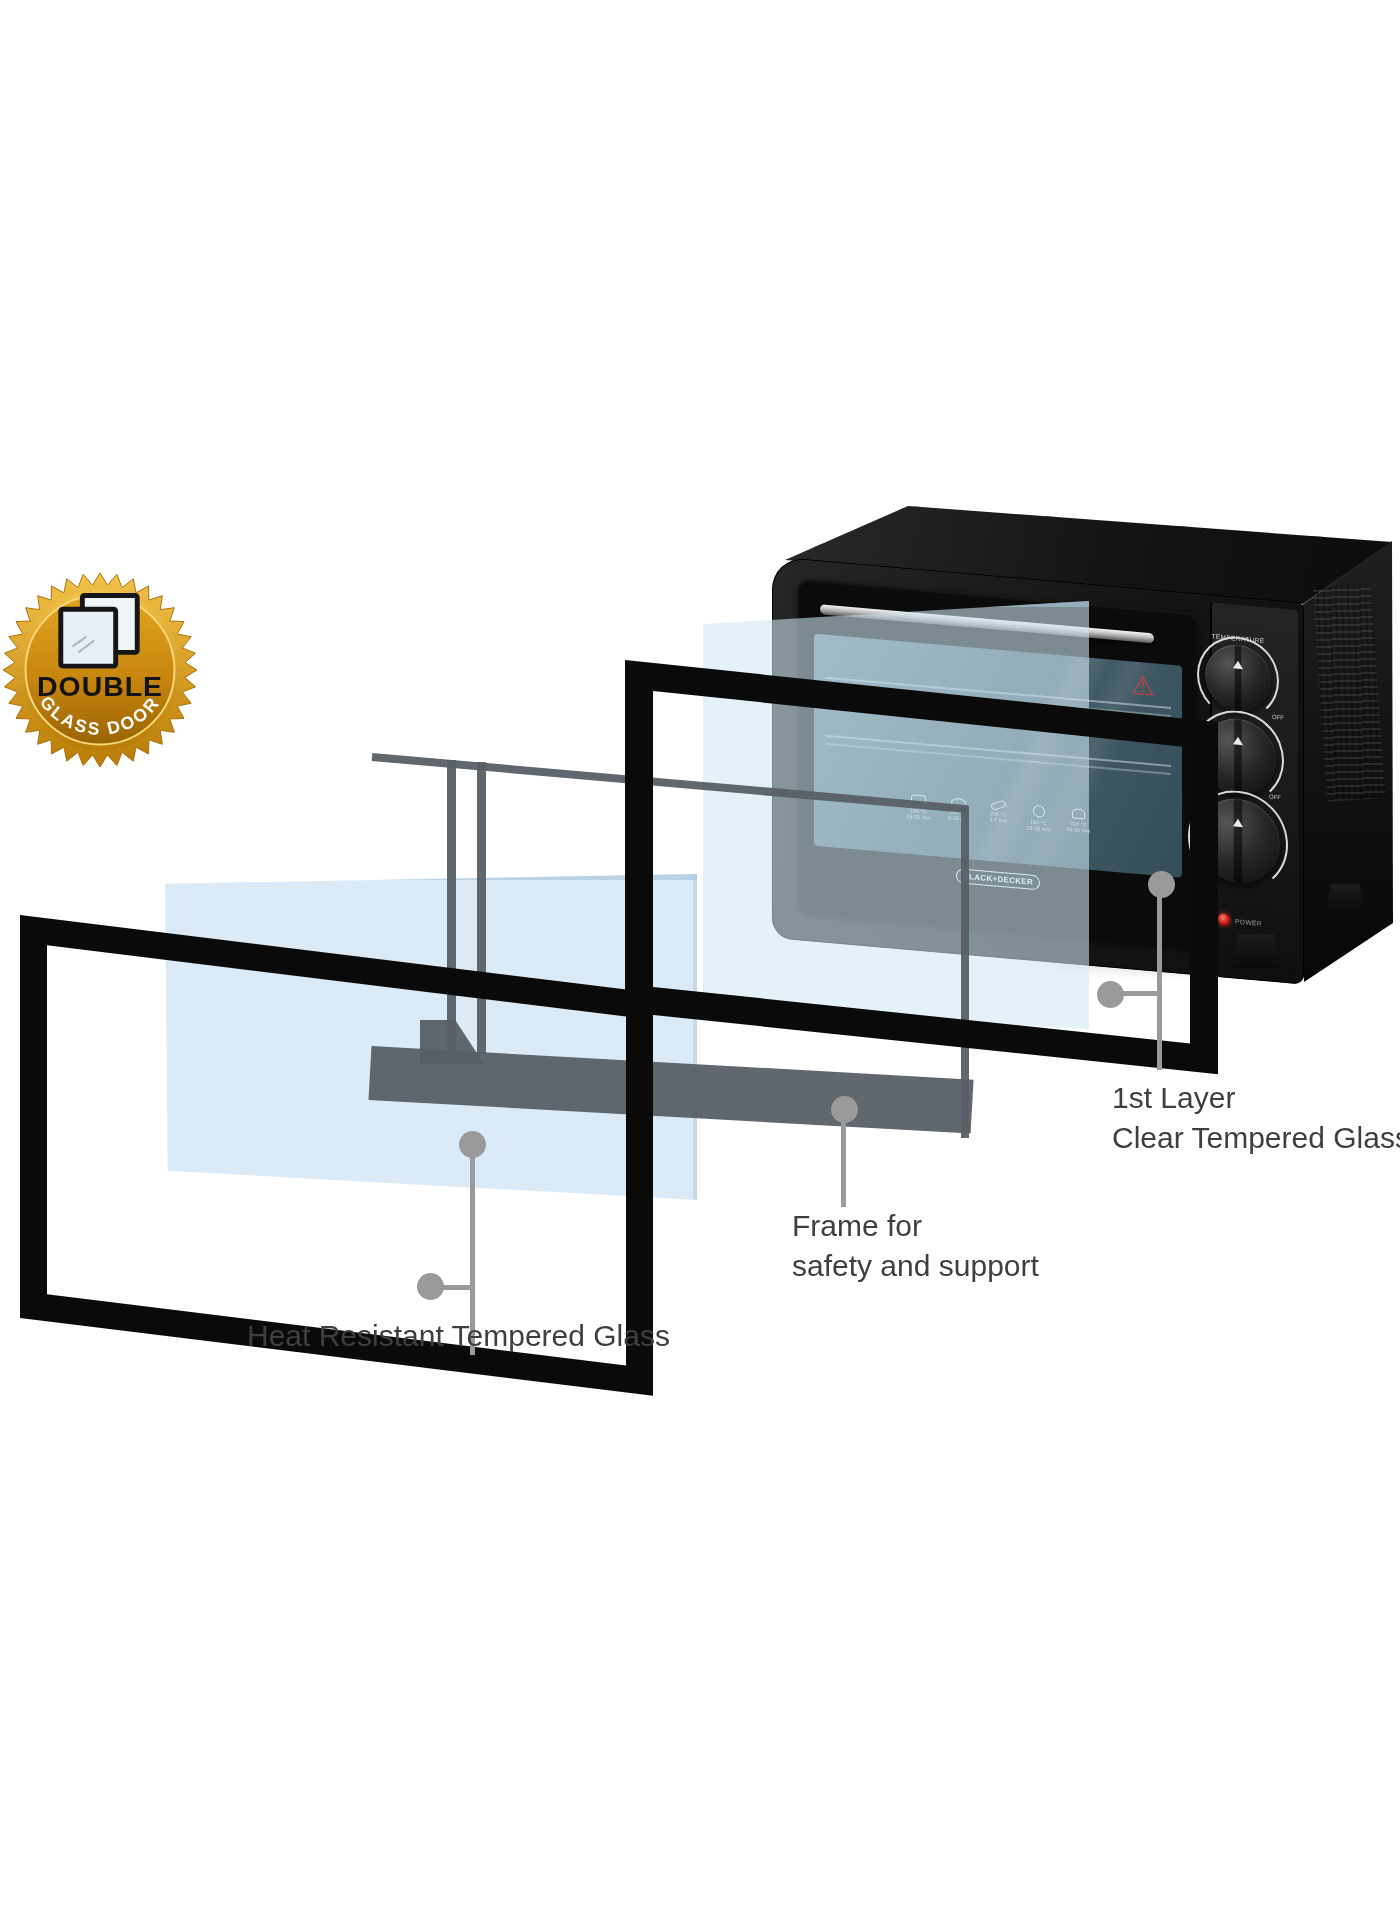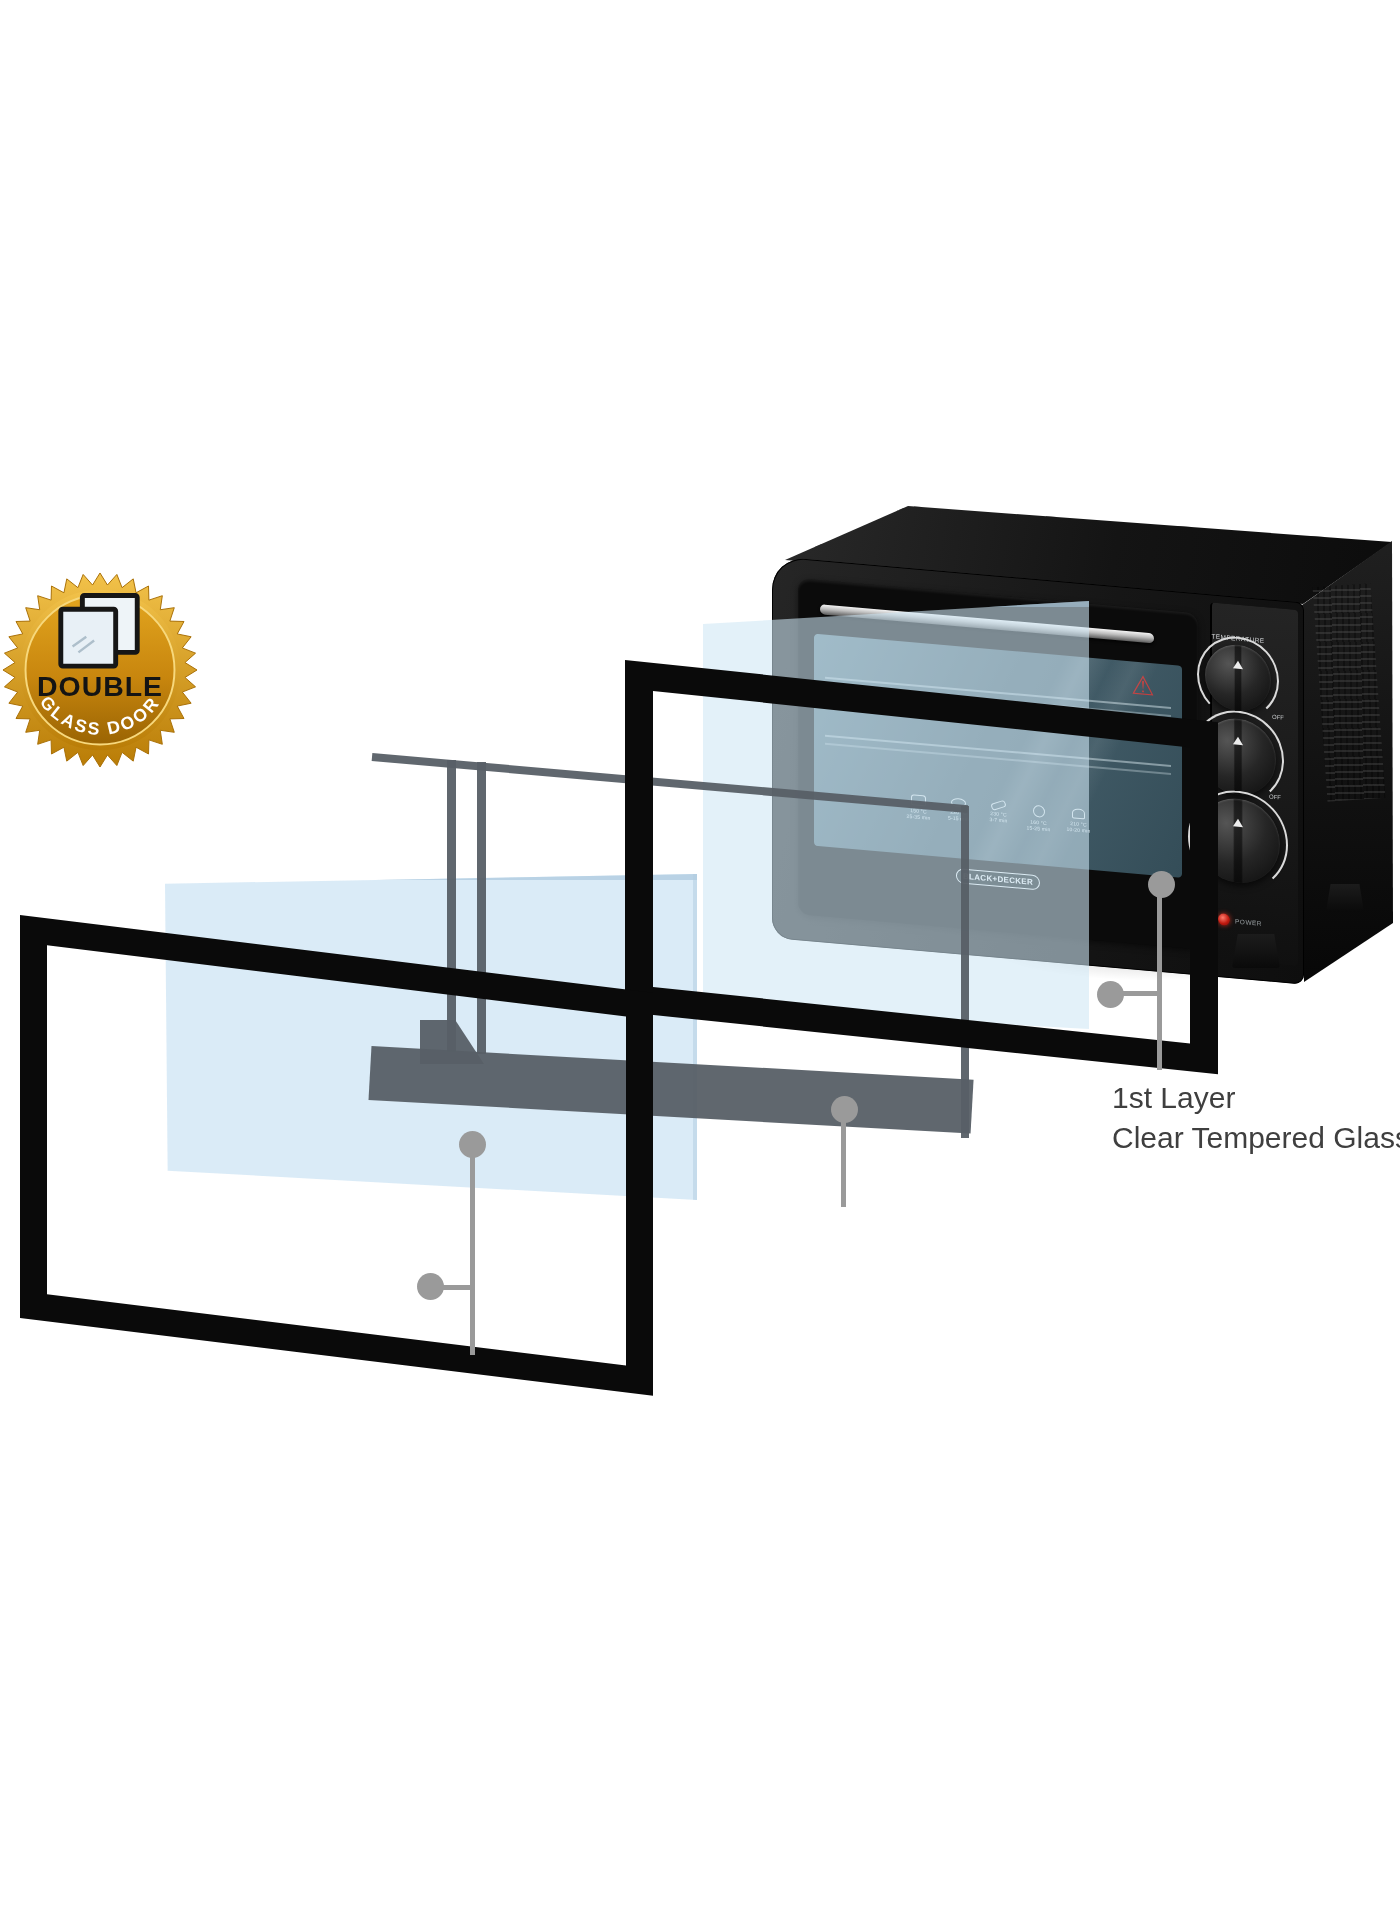--- a/index.html
+++ b/index.html
@@ -181,26 +181,31 @@
   <div class="abs cl" style="left:1157px;top:894px;width:5px;height:176px;"></div>
   <div class="abs cl" style="left:1112px;top:991px;width:48px;height:5px;"></div>
   <div class="abs cdot" style="left:1097px;top:981px;"></div>
   <div class="abs label" style="left:1112px;top:1078px;">
     <div>1st Layer</div>
     <div>Clear Tempered Glass</div>
   </div>
 
   <div class="abs cdot" style="left:831px;top:1096px;"></div>
   <div class="abs cl" style="left:841px;top:1119px;width:5px;height:88px;"></div>
+  <div class="abs label" style="left:792px;top:1206px;">
+    <div>Frame for</div>
+    <div>safety and support</div>
+  </div>
 
   <div class="abs cdot" style="left:459px;top:1131px;"></div>
   <div class="abs cl" style="left:470px;top:1155px;width:5px;height:200px;"></div>
   <div class="abs cdot" style="left:417px;top:1273px;"></div>
   <div class="abs cl" style="left:431px;top:1285px;width:42px;height:5px;"></div>
   <div class="abs label" style="left:247px;top:1316px;">
+    <div>Heat Resistant Tempered Glass</div>
   </div>
 
   <svg class="abs badge" viewBox="0 0 200 204">
     <defs>
       <linearGradient id="bgold" x1="0" y1="0" x2="0" y2="1">
         <stop offset="0" stop-color="#f2c24a"></stop>
           <stop offset="1" stop-color="#b97c06"></stop>
       </linearGradient>
       <linearGradient id="bdisc" x1="0" y1="0" x2="0" y2="1">
         <stop offset="0" stop-color="#e2a51f"></stop>

